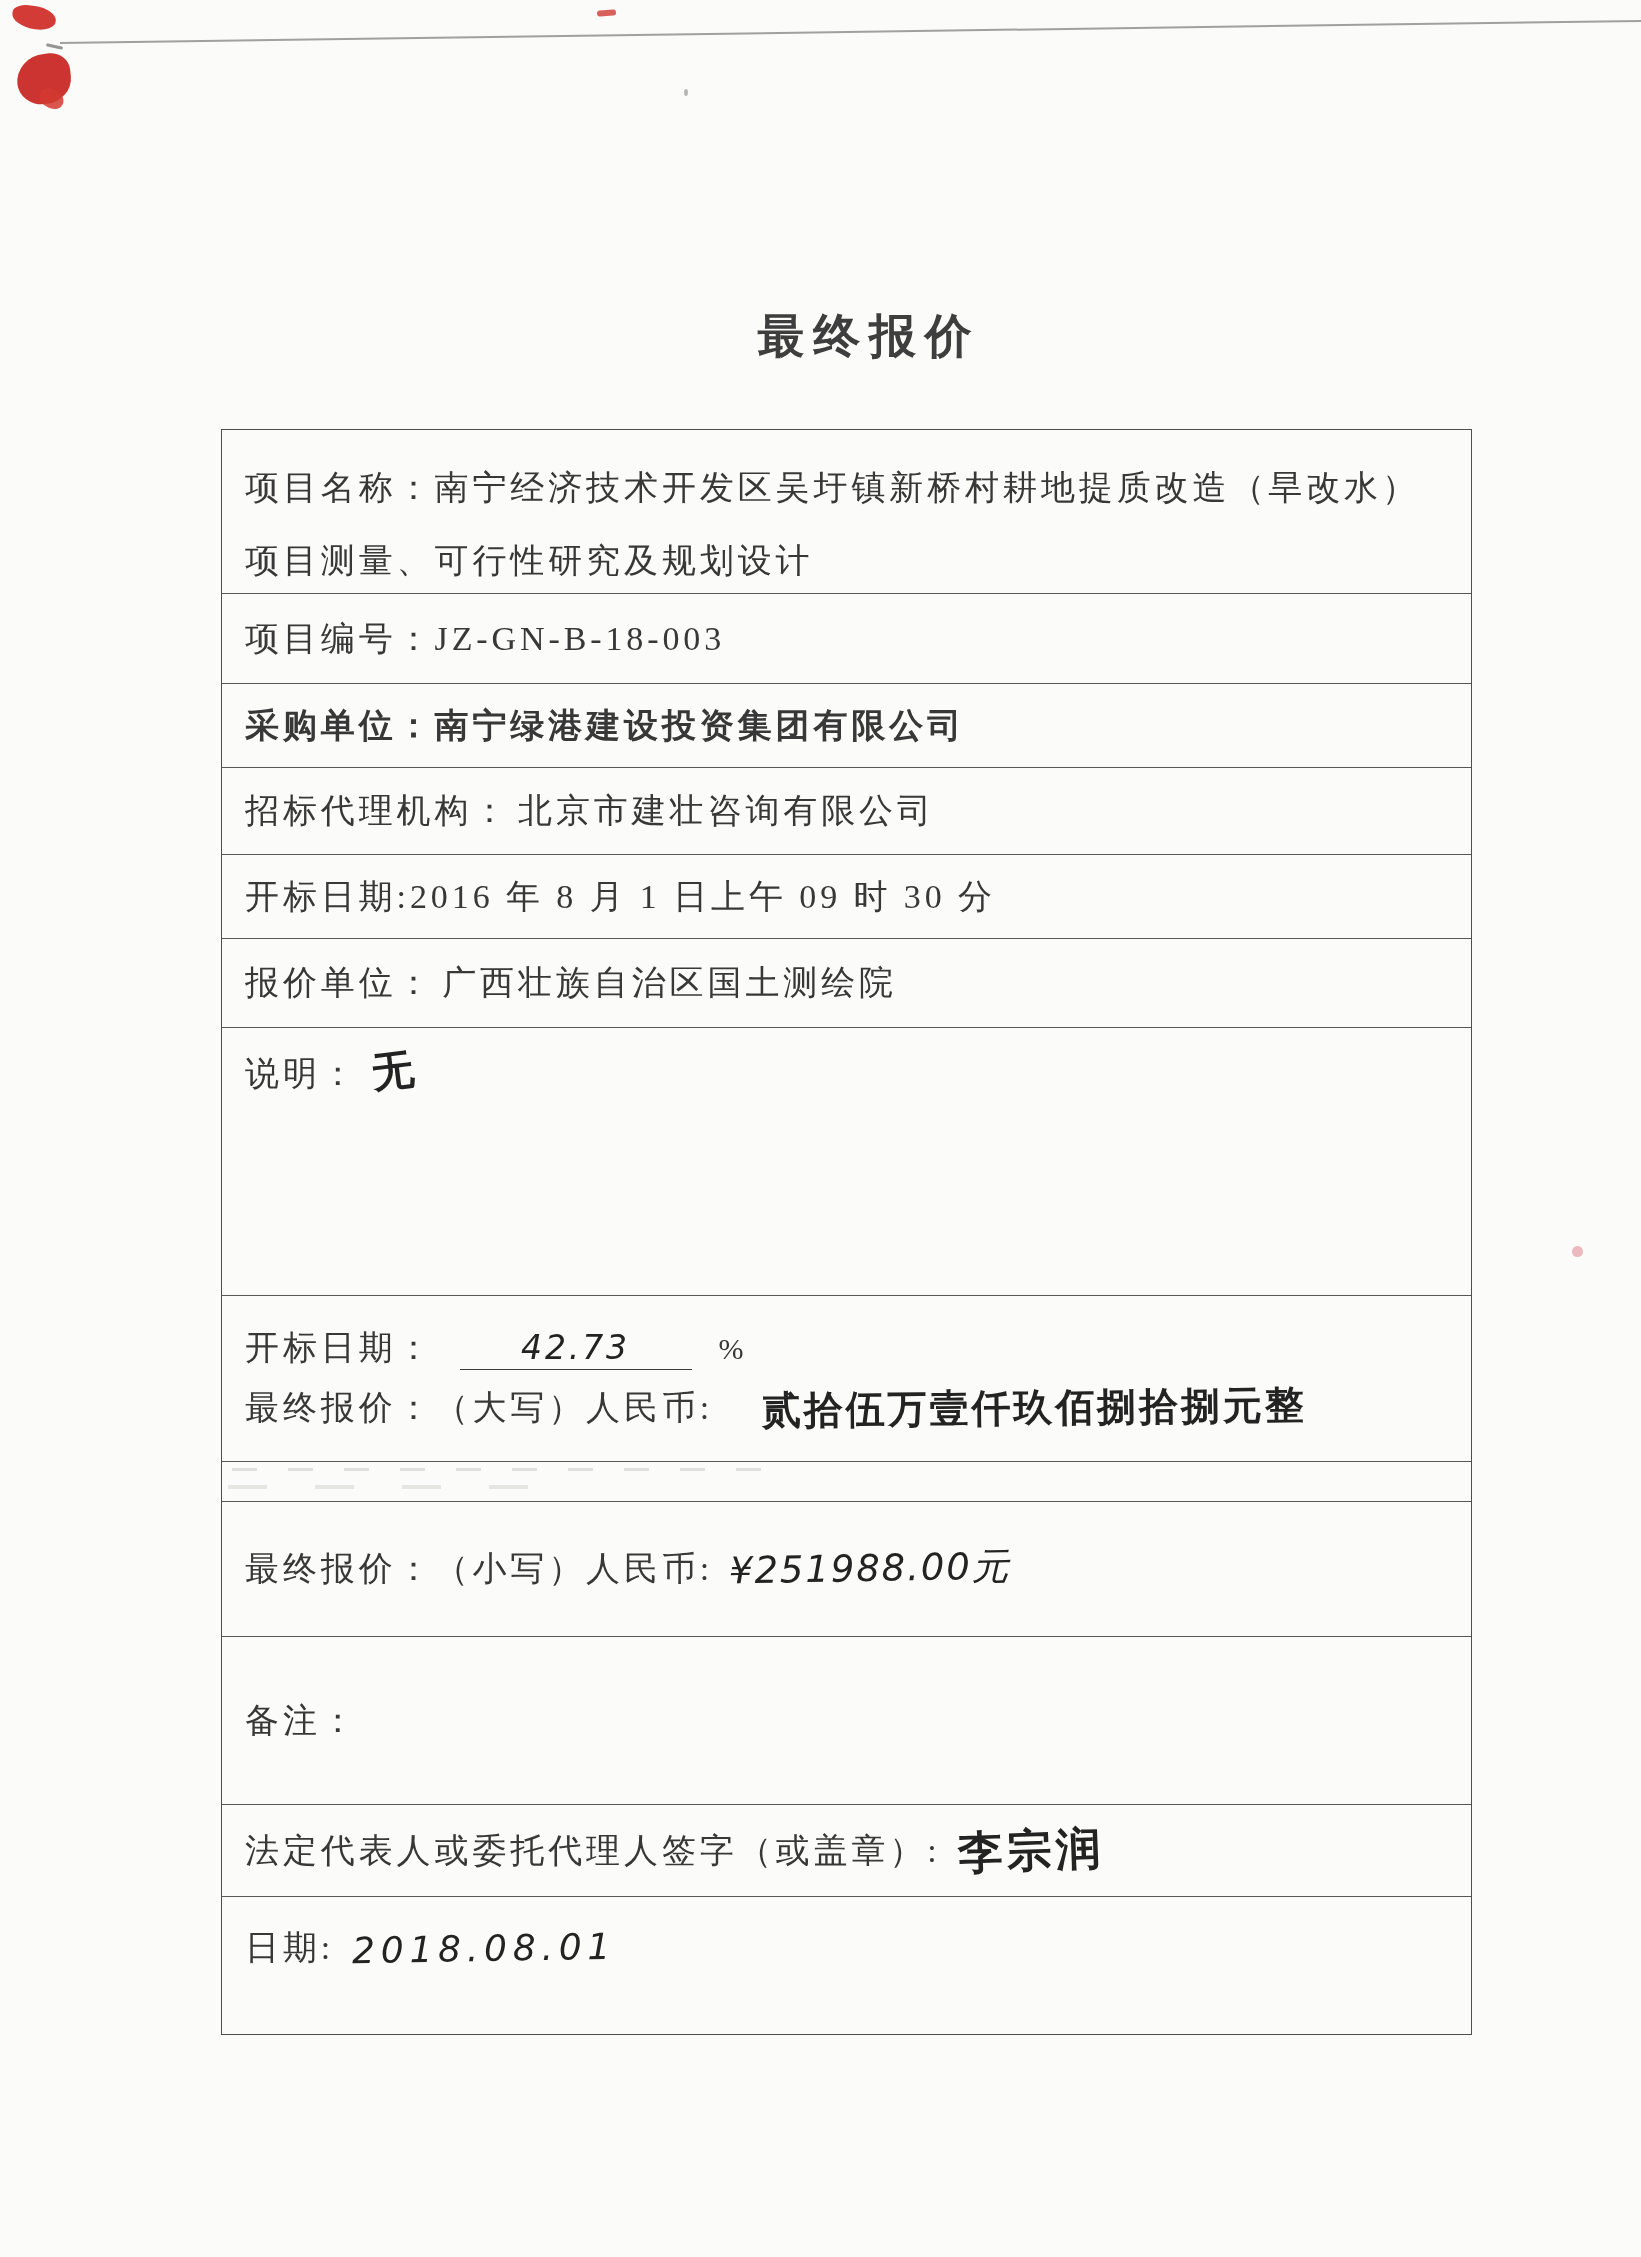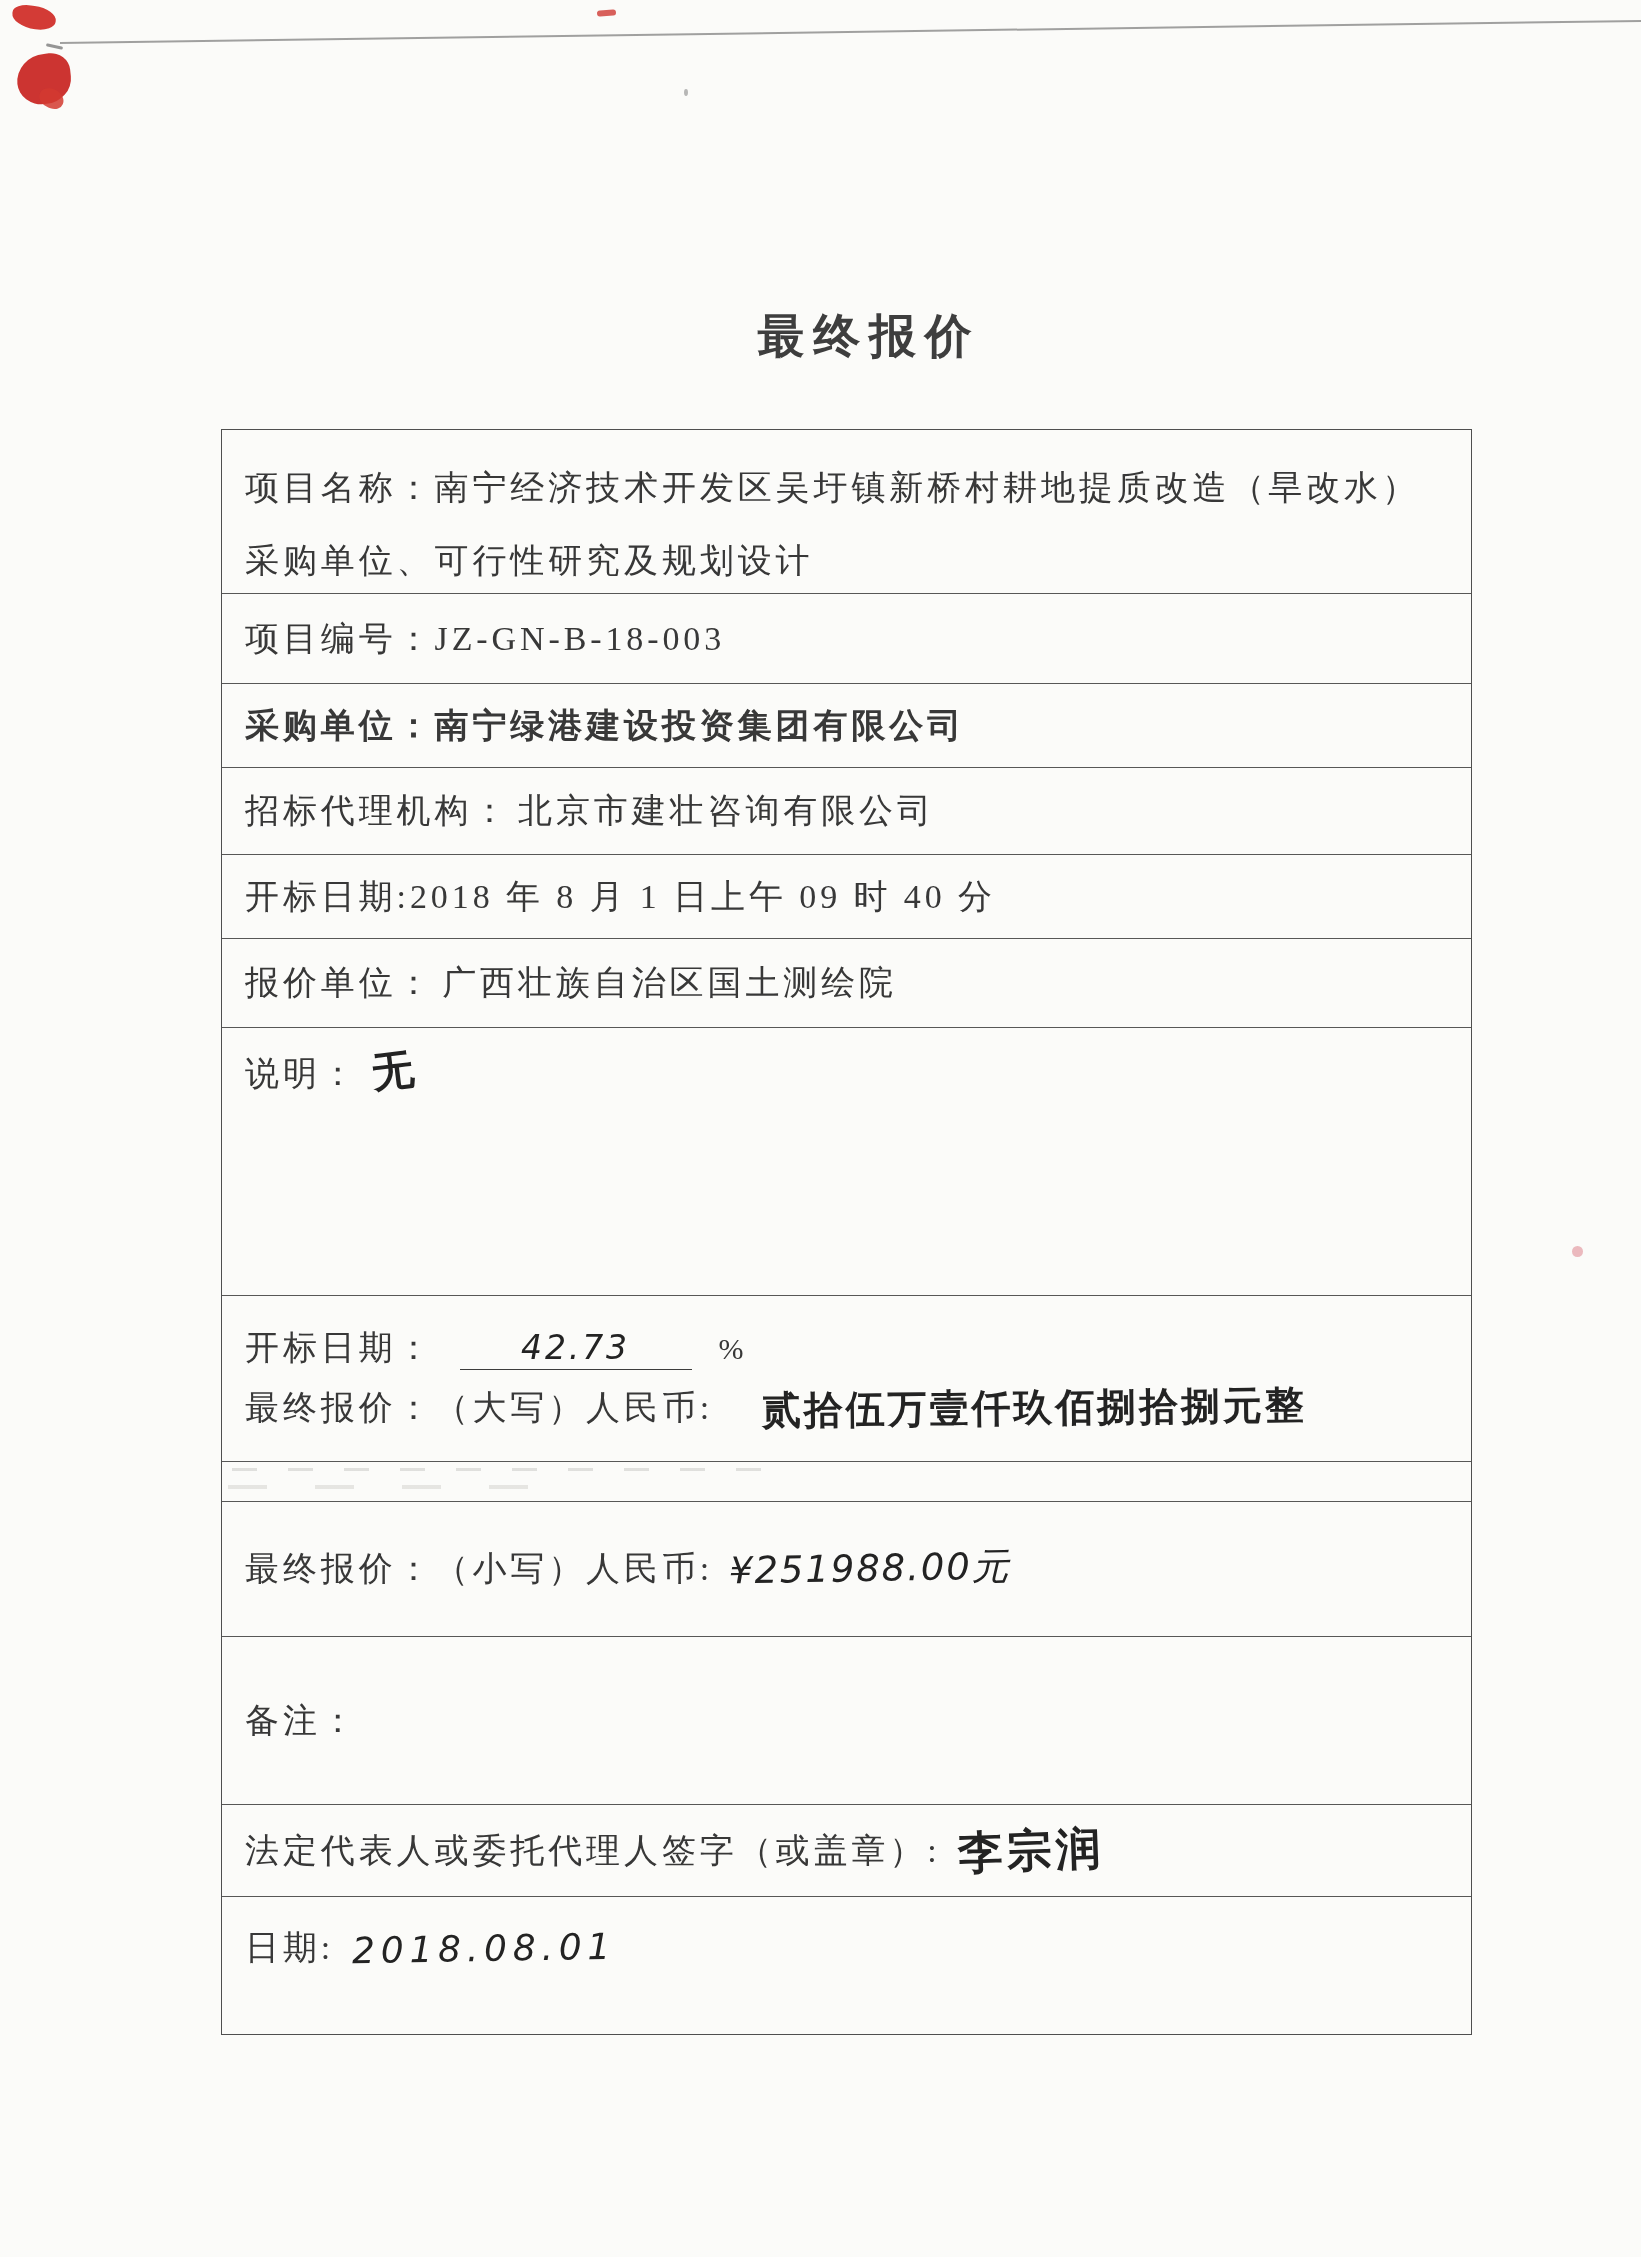--- a/index.html
+++ b/index.html
@@ -111,41 +111,41 @@
   <div class="red-mark-2b"></div>
   <div class="red-dash"></div>
   <div class="pink-dot"></div>
 
   <h1 class="title">最终报价</h1>
 
   <div class="quote-table">
 
     <div class="row row-project first">
       <div class="cell-line">项目名称：南宁经济技术开发区吴圩镇新桥村耕地提质改造（旱改水）</div>
-      <div class="cell-line">采购单位、可行性研究及规划设计</div>
+      <div class="cell-line">项目测量、可行性研究及规划设计</div>
     </div>
 
     <div class="row row-number">
       <span class="lbl">项目编号：</span>
       <span class="val gap-md">JZ-GN-B-18-003</span>
     </div>
 
     <div class="row row-purchaser">
       <span class="lbl">采购单位：</span>
       <span class="val">南宁绿港建设投资集团有限公司</span>
     </div>
 
     <div class="row row-agency">
       <span class="lbl">招标代理机构：</span>
       <span class="val gap-sm">北京市建壮咨询有限公司</span>
     </div>
 
     <div class="row row-opening">
       <span class="lbl">开标日期:</span>
-      <span class="val">2018 年 8 月 1 日上午 09 时 40 分</span>
+      <span class="val">2016 年 8 月 1 日上午 09 时 30 分</span>
     </div>
 
     <div class="row row-bidder">
       <span class="lbl">报价单位：</span>
       <span class="val gap-sm">广西壮族自治区国土测绘院</span>
     </div>
 
     <div class="row row-notes">
       <span class="lbl">说明：</span>
       <span class="hw hw-none">无</span>

